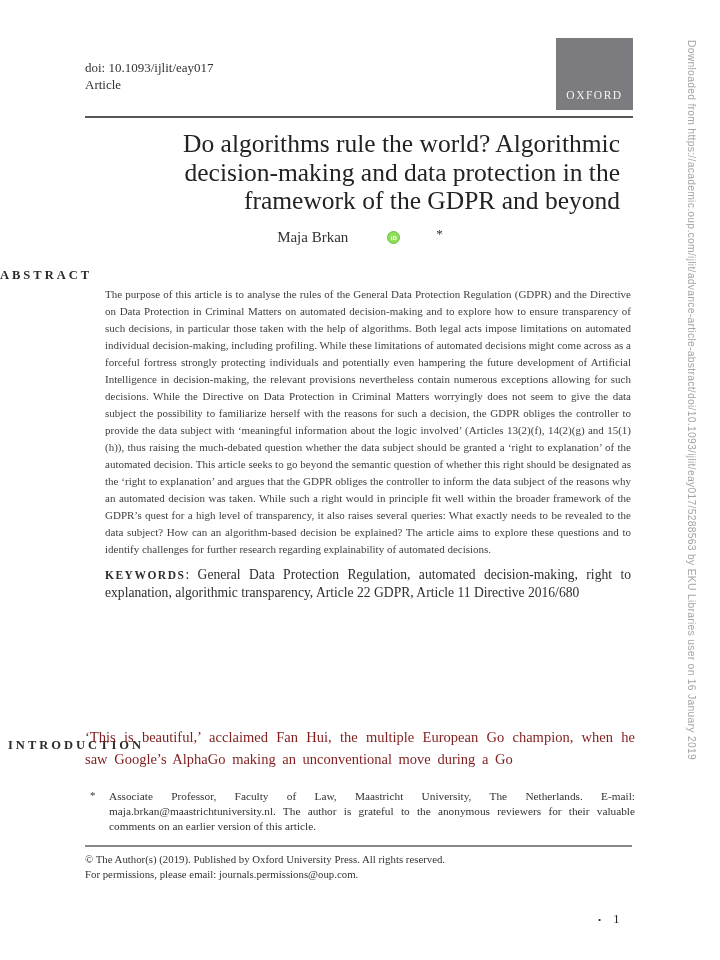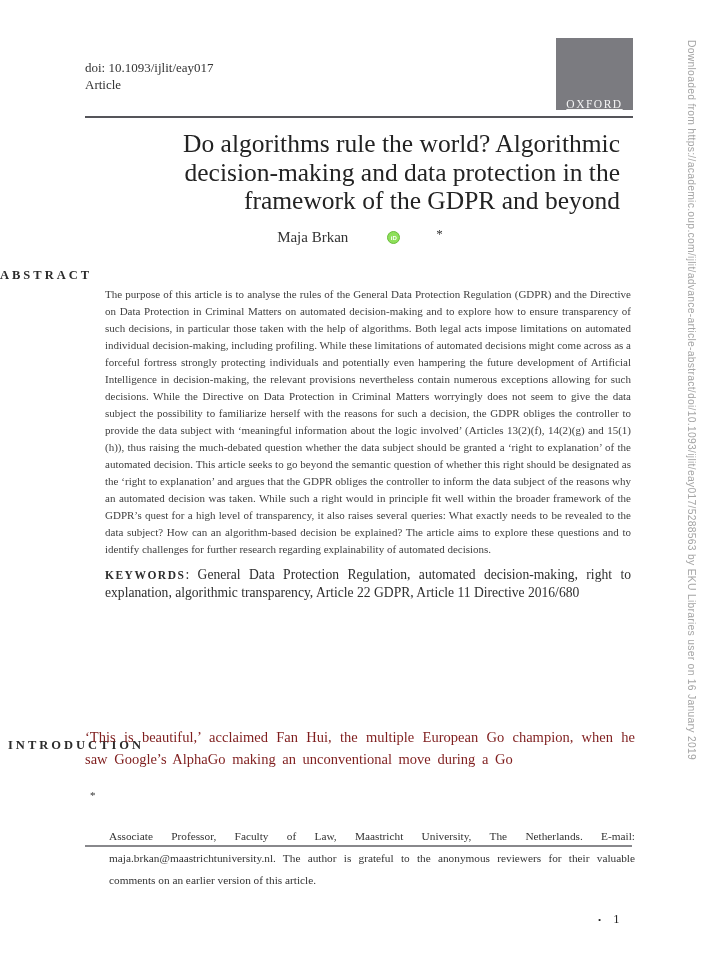--- a/index.html
+++ b/index.html
@@ -8,23 +8,22 @@
 
   .page { position: absolute; inset: 0; background: #ffffff; }
 
   
   .header-left { position: absolute; left: 85px; top: 60px; font-size: 13px; line-height: 16.5px; color: #333; }
   .journal-line .jname { font-style: italic; }
   .logo-box {
     position: absolute; left: 556px; top: 38px; width: 77px; height: 72px;
     background: #7b7b80; color: #f4f4f4;
     display: flex; align-items: flex-end; justify-content: center;
-    font-size: 11.5px; letter-spacing: 1.5px; 
+    font-size: 11.5px; letter-spacing: 1.5px; padding-bottom: 9px;
     font-family: "Liberation Serif", serif;
-    text-decoration: underline;
   }
   .header-rule { position: absolute; left: 85px; top: 116px; width: 548px; height: 2px; background: #55555a; }
 
   
   .title {
     position: absolute; left: 100px; top: 130px; width: 520px;
     text-align: right; font-size: 25.5px; line-height: 28.5px;
     font-weight: 400; color: #232323;
   }
   .author-row {
@@ -60,21 +59,21 @@
   
   .intro-paragraph {
     position: absolute; left: 85px; top: 726px; width: 550px;
     font-size: 14.5px; line-height: 22px; text-align: justify; color: #7f1d1d;
     word-spacing: 3px;
   }
 
   
   .footnote { position: absolute; left: 90px; top: 789px; width: 545px; display: flex; }
   .footnote-marker { width: 19px; font-size: 11px; color: #333; }
-  .footnote-text { flex: 1; font-size: 11.3px; line-height: 22px; text-align: justify; color: #333; margin-top: 36px; }
+  .footnote-text { flex: 1; font-size: 11.3px; line-height: 15px; text-align: justify; color: #333; }
 
   .bottom-rule { position: absolute; left: 85px; top: 845px; width: 547px; height: 2px; background: #88888c; }
 
   
   .imprint { position: absolute; left: 85px; top: 852px; width: 547px; font-size: 10.8px; line-height: 15px; color: #333; }
 
   
   .page-number { position: absolute; left: 598px; top: 912px; display: flex; align-items: center; gap: 12px; font-size: 12.5px; color: #222; }
   .page-number .bullet { font-size: 9px; }
 
@@ -123,20 +122,24 @@
   <div class="section-heading intro-heading">INTRODUCTION</div>
   <p class="intro-paragraph">‘This is beautiful,’ acclaimed Fan Hui, the multiple European Go champion, when he saw Google’s AlphaGo making an unconventional move during a Go</p>
 
   <div class="footnote">
     <div class="footnote-marker">*</div>
     <div class="footnote-text">Associate Professor, Faculty of Law, Maastricht University, The Netherlands. E-mail: maja.brkan@maastrichtuniversity.nl. The author is grateful to the anonymous reviewers for their valuable comments on an earlier version of this article.</div>
   </div>
 
   <div class="bottom-rule"></div>
 
+  <div class="imprint">
+    <div>© The Author(s) (2019). Published by Oxford University Press. All rights reserved.</div>
+    <div>For permissions, please email: journals.permissions@oup.com.</div>
+  </div>
 
   <div class="page-number">
     <span class="bullet">•</span>
     <span>1</span>
   </div>
 
   <div class="watermark">Downloaded from https://academic.oup.com/ijlit/advance-article-abstract/doi/10.1093/ijlit/eay017/5288563 by EKU Libraries user on 16 January 2019</div>
 
 </div>
 

